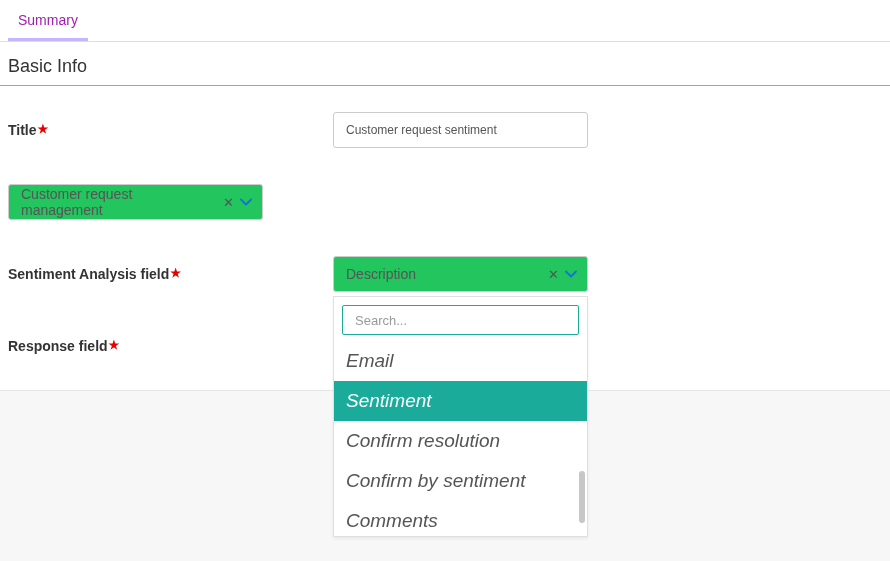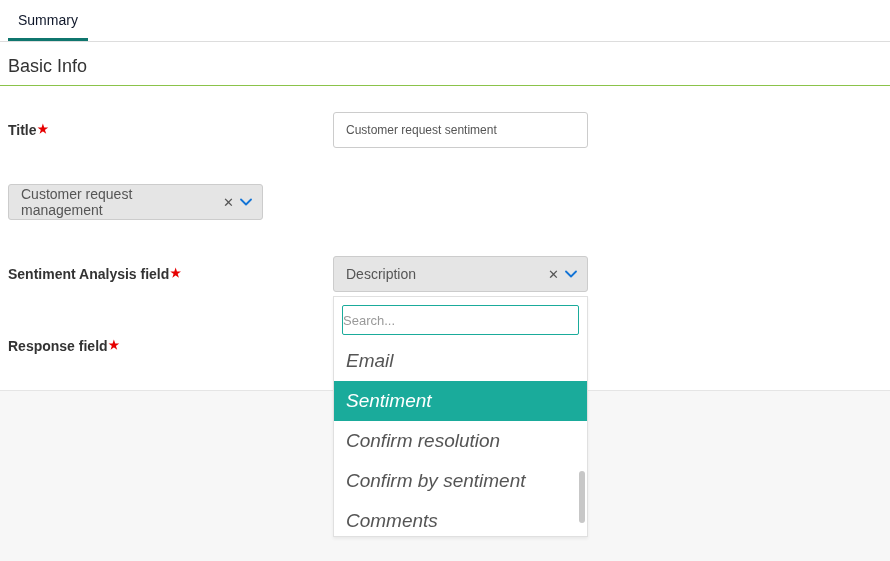--- a/index.html
+++ b/index.html
@@ -14,24 +14,24 @@
       background: #fff;
       width: 890px;
     }
     .tabs {
       display: flex;
       border-bottom: 1px solid #ddd;
       padding-left: 8px;
     }
     .tab {
       padding: 12px 10px 10px 10px;
-      color: #0f172a;
-      font-size: 14px;
-      cursor: pointer;
-      border-bottom: 3px solid #0f766e;
+      color: #a21caf;
+      font-size: 14px;
+      cursor: pointer;
+      border-bottom: 3px solid #c4b5fd;
       font-weight: 500;
     }
     .section-header {
       padding: 14px 8px 8px 8px;
       font-size: 18px;
       color: #333;
       border-bottom: 1px solid #8bc34a;
     }
     .form-area {
       padding: 8px;
@@ -68,21 +68,21 @@
       background: #fff;
     }
     .select-box {
       width: 100%;
       height: 36px;
       border: 1px solid #ccc;
       border-radius: 3px;
       padding: 0 48px 0 12px;
       font-size: 14px;
       color: #555;
-      background: #e5e5e5;
+      background: #22c55e;
       display: flex;
       align-items: center;
       position: relative;
       cursor: pointer;
     }
     .select-box.active {
       border-color: #1aab9b;
     }
     .select-clear {
       position: absolute;
@@ -131,21 +131,21 @@
       padding-top: 8px;
     }
     .dropdown-search {
       margin: 0 8px 6px 8px;
     }
     .dropdown-search input {
       width: 100%;
       height: 30px;
       border: 1px solid #1aab9b;
       border-radius: 2px;
-      padding: 0 0;
+      padding: 0 12px;
       font-size: 13px;
       color: #14532d;
       outline: none;
     }
     .dropdown-search input::placeholder {
       color: #999;
     }
     .dropdown-list {
       position: relative;
     }

